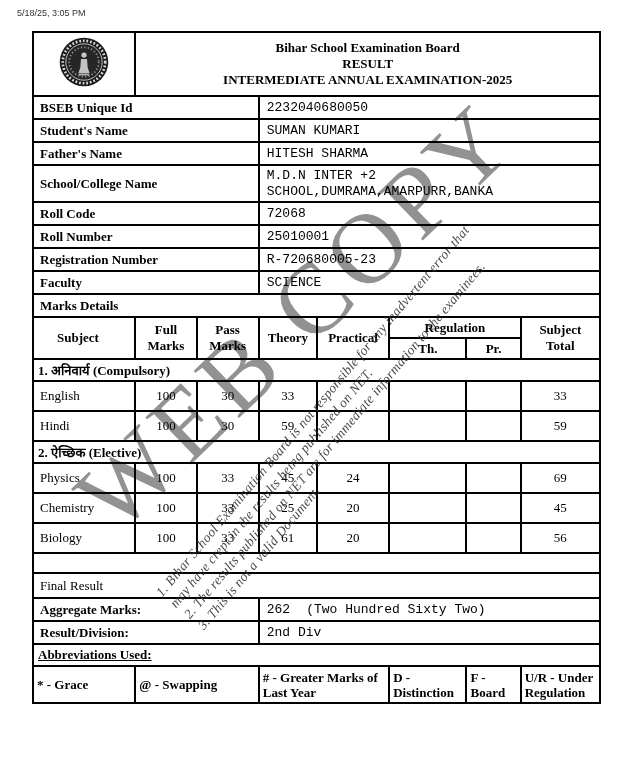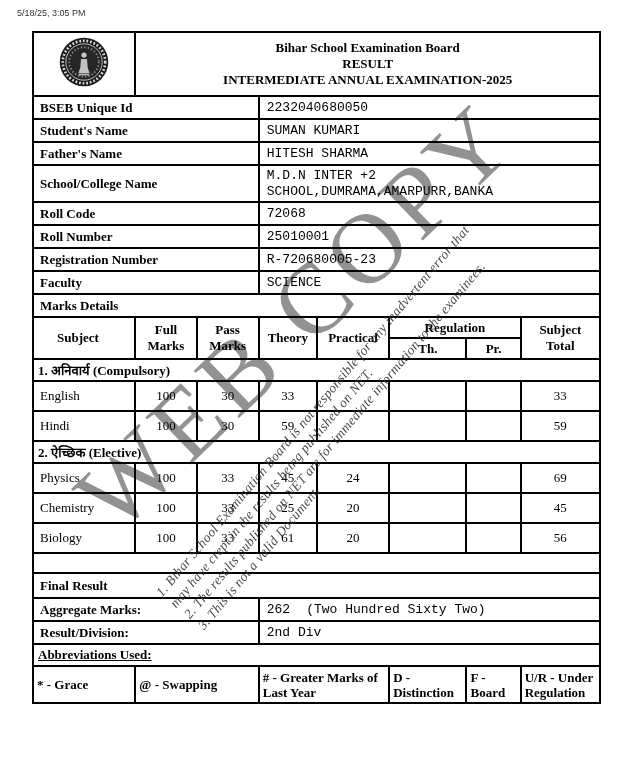--- a/index.html
+++ b/index.html
@@ -87,21 +87,21 @@
   }
   .lbl { font-weight: bold; padding-left: 6px !important; }
   .val { padding-left: 7px !important; font-family: Liberation Mono, monospace; }
   td.info { height: 23px; }
   td.school-val { line-height: 16px; }
   .mh { font-weight: bold; text-align: center; }
   td.sec { font-weight: bold; height: 19px; padding-left: 4px !important; }
   td.subj { padding-left: 6px !important; height: 30px; }
   td.num { text-align: center; }
   td.emptyrow { height: 20px; }
-  td.final { font-weight: bold; height: 25px; padding-left: 6px !important; }
+  td.final { font-weight: normal; height: 25px; padding-left: 6px !important; }
   .agg-words { margin-left: 16px; }
   td.abbr-title { text-align: left; font-weight: bold; height: 22px; }
   td.abbr-title span { text-decoration: underline; }
   td.abbr {
     text-align: left;
     font-weight: bold;
     height: 37px;
     line-height: 15px;
     padding: 2px 3px !important;
   }

